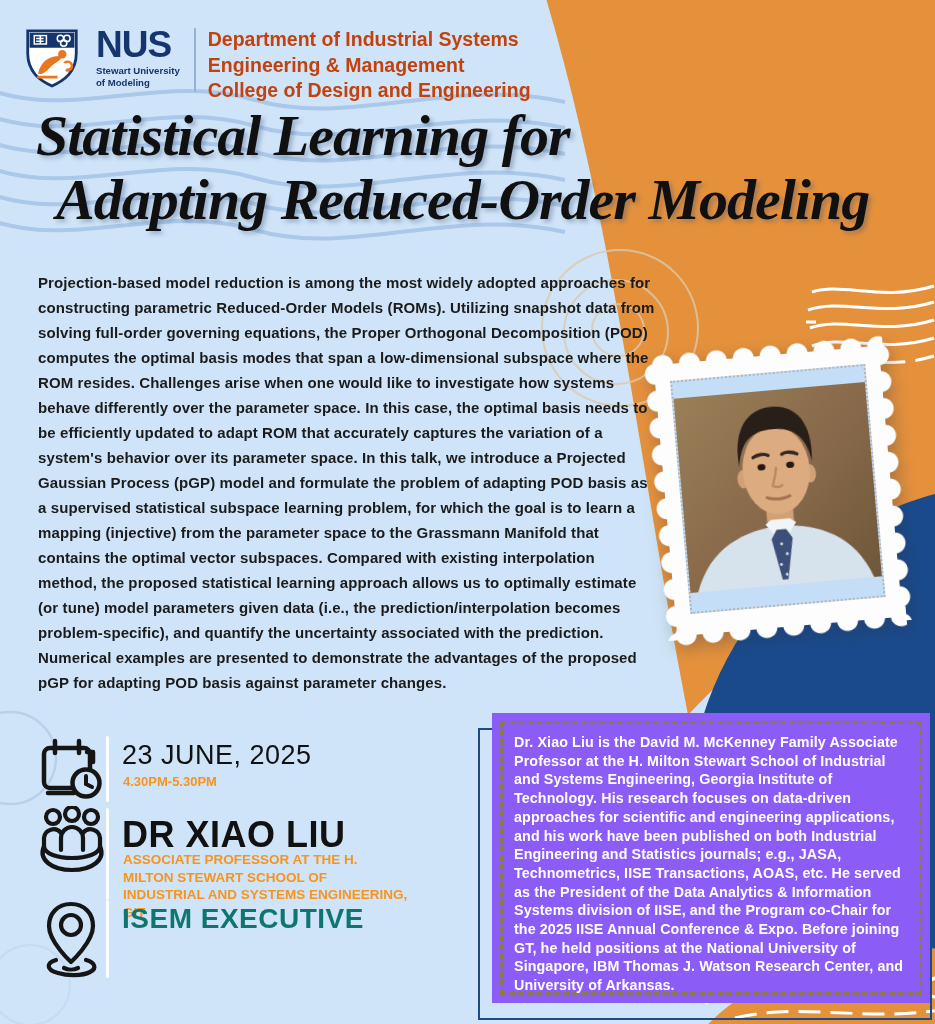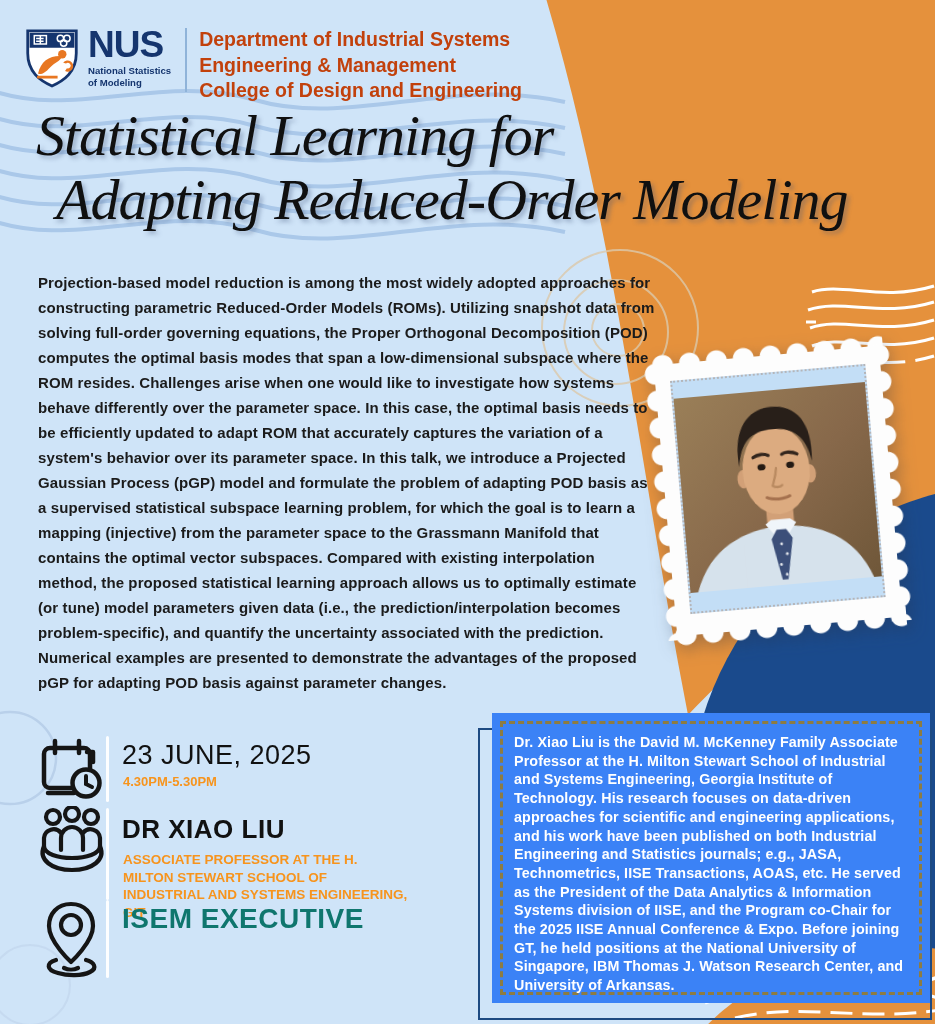--- a/index.html
+++ b/index.html
@@ -5,29 +5,29 @@
   html,body{margin:0;padding:0;background:#e8eef5;}
   .poster{
     position:relative;width:935px;height:1024px;overflow:hidden;
     background:#cfe4f8;font-family:"Liberation Sans",sans-serif;
   }
   .bg-svg{position:absolute;inset:0;z-index:0;}
 
   
   .header{position:absolute;left:24px;top:26px;display:flex;align-items:flex-start;z-index:5;}
   .logo-shield{width:56px;height:64px;}
-  .logo-textblock{margin-left:8px;margin-top:2px;}
+  .logo-textblock{margin-left:16px;margin-top:2px;}
   .logo-acronym{font-size:37px;font-weight:800;color:#15356e;letter-spacing:-1px;line-height:34px;}
   .logo-tagline{font-size:9.6px;font-weight:700;color:#15356e;line-height:11.5px;margin-top:3px;}
   .header-divider{width:2px;height:64px;background:#8fb3d9;margin:2px 12px 0 14px;}
   .dept-lines{font-size:19.5px;line-height:25.5px;font-weight:700;color:#c2410c;margin-top:1px;}
 
   
   .title{position:absolute;left:36px;top:104px;z-index:4;
-    font-family:"Liberation Serif",serif;font-style:italic;font-weight:400;
+    font-family:"Liberation Serif",serif;font-style:italic;font-weight:700;
     color:#101010;font-size:58px;line-height:64px;letter-spacing:-1px;
     text-shadow:3px 3px 4px rgba(60,80,120,.35);}
   .title .l2{margin-left:20px;}
 
   
   .abstract{position:absolute;left:38px;top:270px;width:618px;z-index:4;
     font-size:15px;line-height:25px;font-weight:700;color:#1b1b1b;letter-spacing:.1px;}
 
   
   .stamp{position:absolute;left:655px;top:345px;width:246px;height:292px;z-index:6;
@@ -44,29 +44,29 @@
     background:radial-gradient(circle 11px at 11px 13px,#fdfdfd 10px,transparent 11px) left top/22px 27px repeat-y;}
   .photo{position:absolute;left:25px;right:25px;top:27px;bottom:31px;background:#c3def6;
     border:2px dotted rgba(146,86,40,.30);}
   .photo svg{position:absolute;left:0;right:0;top:16px;bottom:19px;width:100%;height:calc(100% - 35px);}
 
   
   .detail-icon{position:absolute;z-index:5;}
   .vdiv{position:absolute;width:3px;background:rgba(255,255,255,.95);z-index:5;border-radius:2px;}
   .date-line{position:absolute;left:122px;top:740px;font-size:27px;font-weight:400;color:#111;letter-spacing:.5px;z-index:5;}
   .time-line{position:absolute;left:123px;top:774px;font-size:13px;font-weight:800;color:#f7941d;z-index:5;}
-  .speaker-name{position:absolute;left:122px;top:814px;font-size:26px;font-weight:800;color:#111;letter-spacing:.5px;z-index:5;}
+  .speaker-name{position:absolute;left:122px;top:814px;font-size:36px;font-weight:800;color:#111;letter-spacing:.5px;z-index:5;}
   .speaker-title{position:absolute;left:123px;top:851px;width:285px;font-size:13.5px;line-height:17.5px;
     font-weight:800;color:#f7941d;z-index:5;}
   .venue{position:absolute;left:122px;top:900px;font-size:28px;line-height:38px;font-weight:800;color:#0f766e;letter-spacing:.5px;z-index:5;}
 
   
   .bio-outline{position:absolute;left:478px;top:728px;width:450px;height:288px;
     border:2.5px solid #1d4a82;z-index:3;}
-  .bio-box{position:absolute;left:492px;top:713px;width:438px;height:290px;background:#3b82f6;z-index:4;box-sizing:border-box;}
+  .bio-box{position:absolute;left:492px;top:713px;width:438px;height:290px;background:#8b5cf6;z-index:4;box-sizing:border-box;}
   .bio-box::before{content:"";position:absolute;inset:8px;border:3px dashed #8d7c42;pointer-events:none;}
   .bio-text{position:absolute;inset:20px 22px;color:#fff;font-size:14.3px;line-height:18.7px;
     font-weight:700;letter-spacing:.1px;}
 </style>
 </head>
 <body>
 
 <div class="poster">
 
   <svg class="bg-svg" width="935" height="1024" viewBox="0 0 935 1024">
@@ -124,21 +124,21 @@
       <g fill="#e87722">
         <path d="M15,50 C18,36 28,30 41,31 C38,37 33,38 29,42 C25,46 21,51 15,50 Z"></path>
         <circle cx="41" cy="29" r="4.5"></circle>
         <path d="M42,38 a6,6 0 1 1 2,9 l2,-3 a3,3 0 1 0 -1,-5 Z"></path>
         <path d="M14,52 h22 v3 h-22 Z"></path>
       </g>
     </svg>
     <div class="logo-textblock">
       <div class="logo-acronym">NUS</div>
       <div class="logo-tagline">
-        <div>National Statistics</div>
+        <div>Stewart University</div>
         <div>of Modeling</div>
       </div>
     </div>
     <div class="header-divider"></div>
     <div class="dept-lines">
       <div>Department of Industrial Systems</div>
       <div>Engineering &amp; Management</div>
       <div>College of Design and Engineering</div>
     </div>
   </div>

